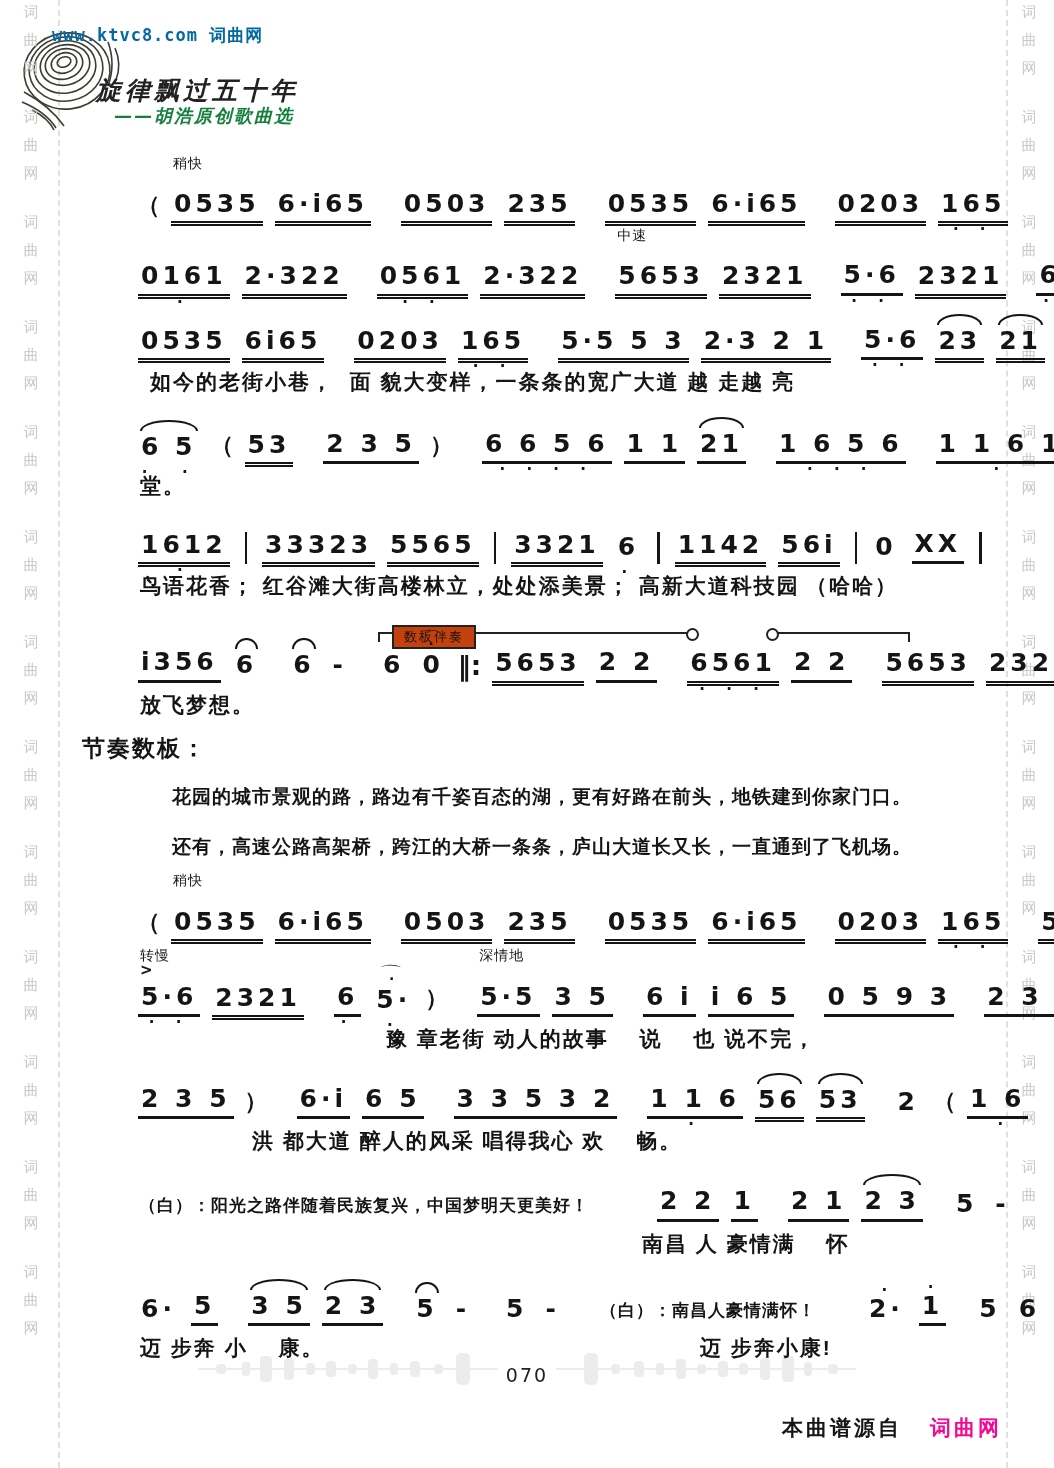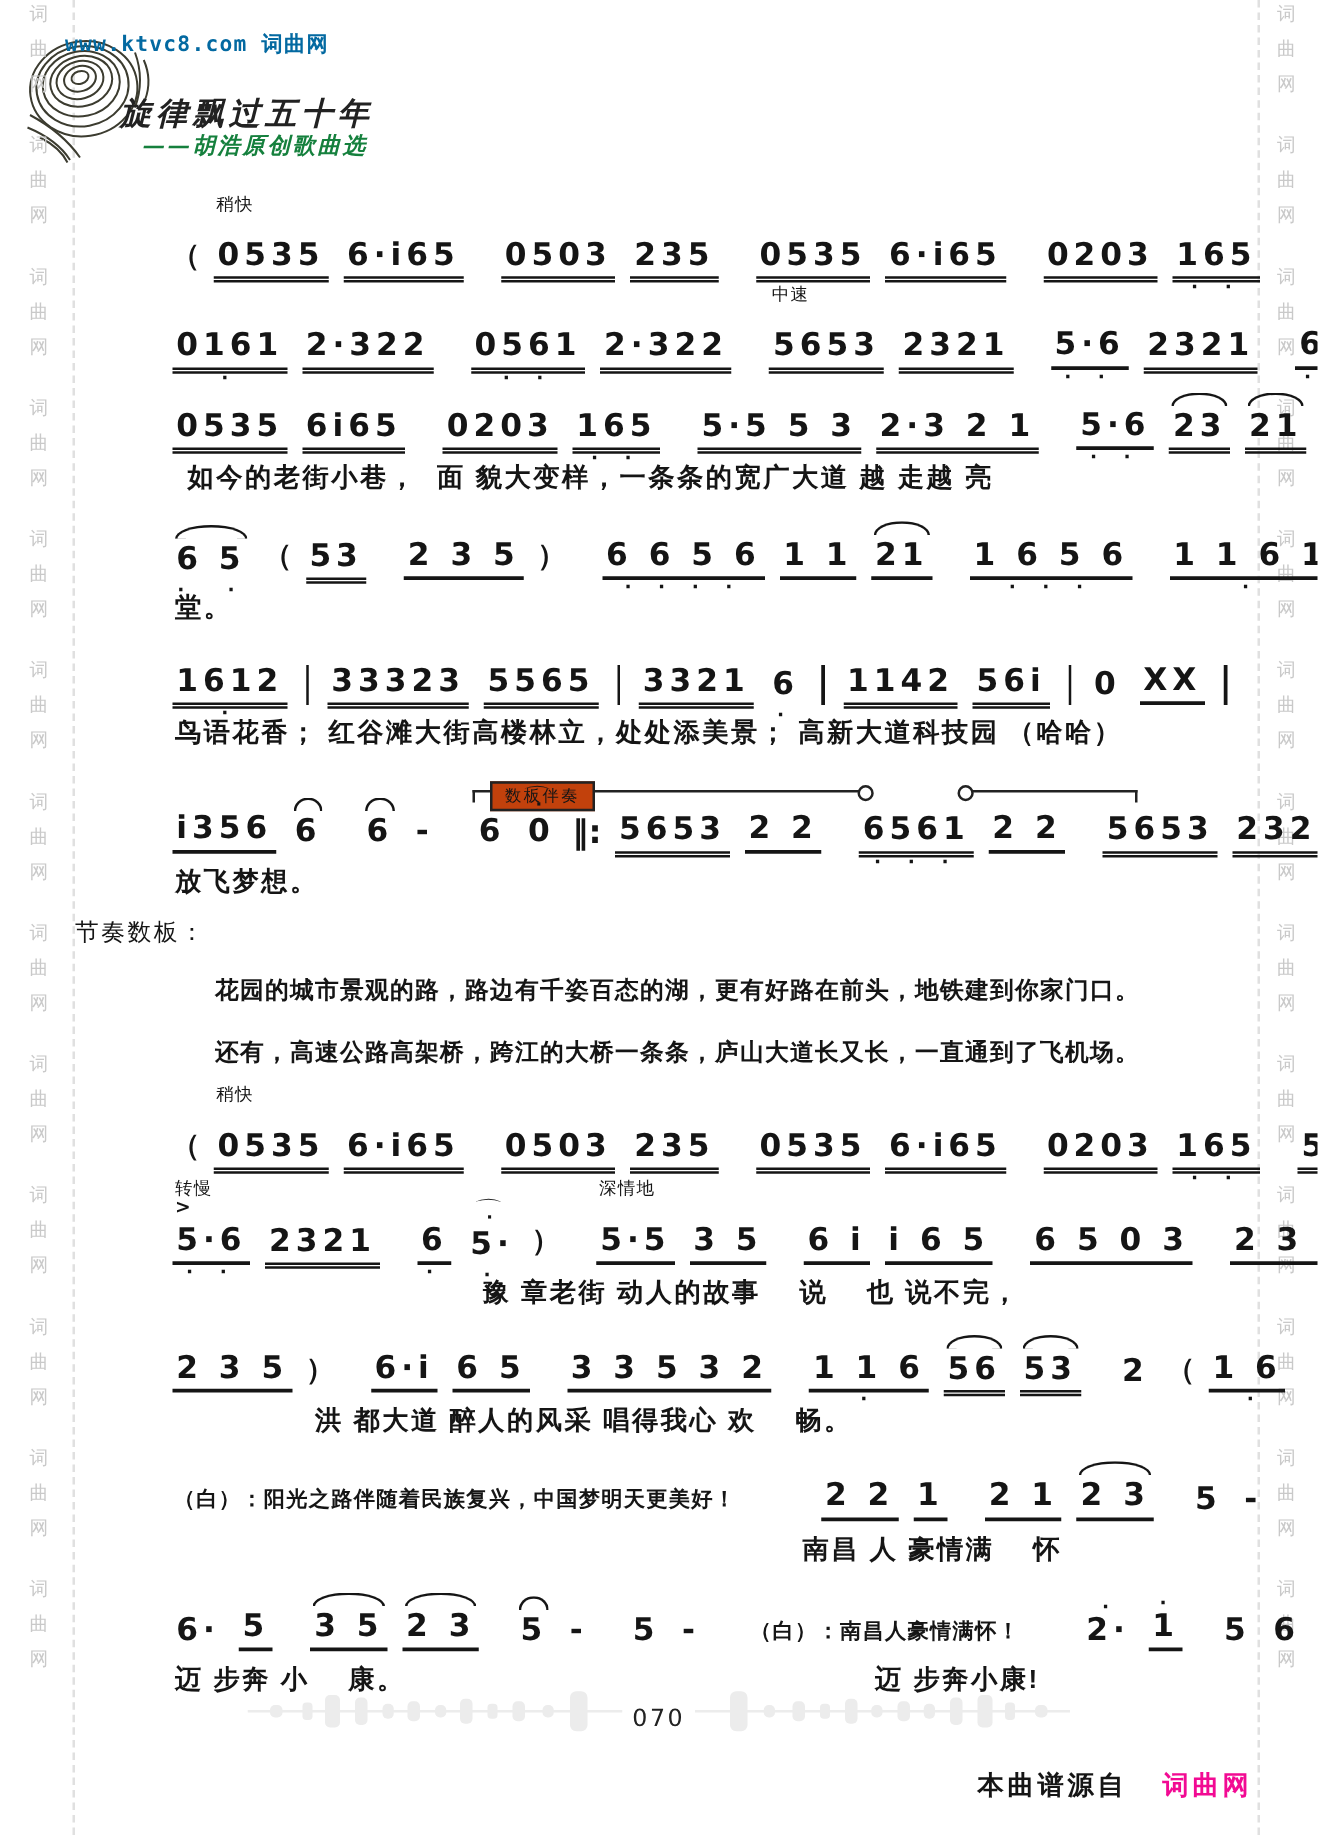--- a/index.html
+++ b/index.html
@@ -63,21 +63,21 @@
   
   .bz{position:absolute;left:378px;width:532px;top:4px;height:26px}
   .bzl{position:absolute;left:0;top:8px;width:312px;height:8px;border-top:2px solid #222;border-left:2px solid #222}
   .bzr{position:absolute;left:400px;right:0;top:8px;height:8px;border-top:2px solid #222;border-right:2px solid #222}
   .bzc{position:absolute;top:4px;width:9px;height:9px;border:2px solid #222;border-radius:50%;background:#fff}
   .c1{left:308px}.c2{left:388px}
   .bzlabel{position:absolute;left:14px;top:1px;border:2px solid #222;background:#c2410c;font-size:13px;
            padding:1px 10px;letter-spacing:2px;white-space:nowrap}
 
   
-  .sec-head{font-size:19px;font-weight:normal;padding-left:60px;letter-spacing:2px;margin:2px 0 20px}
+  .sec-head{font-size:23px;font-weight:bold;padding-left:82px;letter-spacing:2px;margin:2px 0 20px}
   .sec-para{font-size:19px;font-weight:bold;padding-left:172px;letter-spacing:1px;margin:0 0 24px}
 
   
   #pageno{position:absolute;left:0;right:0;top:1352px;display:flex;align-items:flex-end;
           justify-content:center;gap:8px}
   .pn{font-size:19px;letter-spacing:2px;color:#222;font-family:"DejaVu Sans",sans-serif}
   #credit{position:absolute;right:52px;top:1414px;font-size:21px;font-weight:bold;letter-spacing:3px}
   #credit .pink{color:#f20a93;margin-left:28px}
 </style>
 </head>
@@ -404,21 +404,21 @@
         <span class="tok u1">6<span class="db">·</span></span>
         <span class="tok">5·<span class="db">·</span><span class="ferm">⌒</span><span class="fermdot">·</span></span>
         <span class="tok paren">）</span>
         <span class="bar"></span>
         <span class="tok u1">5·5<span class="lab">深情地</span></span>
         <span class="tok u1">3 5</span>
         <span class="bar"></span>
         <span class="tok u1">6 i</span>
         <span class="tok u1">i 6 5</span>
         <span class="bar"></span>
-        <span class="tok u1">6 5 0 3</span>
+        <span class="tok u1">0 5 9 3</span>
         <span class="bar"></span>
         <span class="tok u1">2 3 5</span>
         <span class="bar"></span>
       </div>
       <div class="lyr">
         <span class="ly" style="left: 386px;">豫 章老街 动人的故事　 说　 也 说不完，</span>
       </div>
     </div>
   <div class="score-line pt14 mb10">
       <div class="toks">

